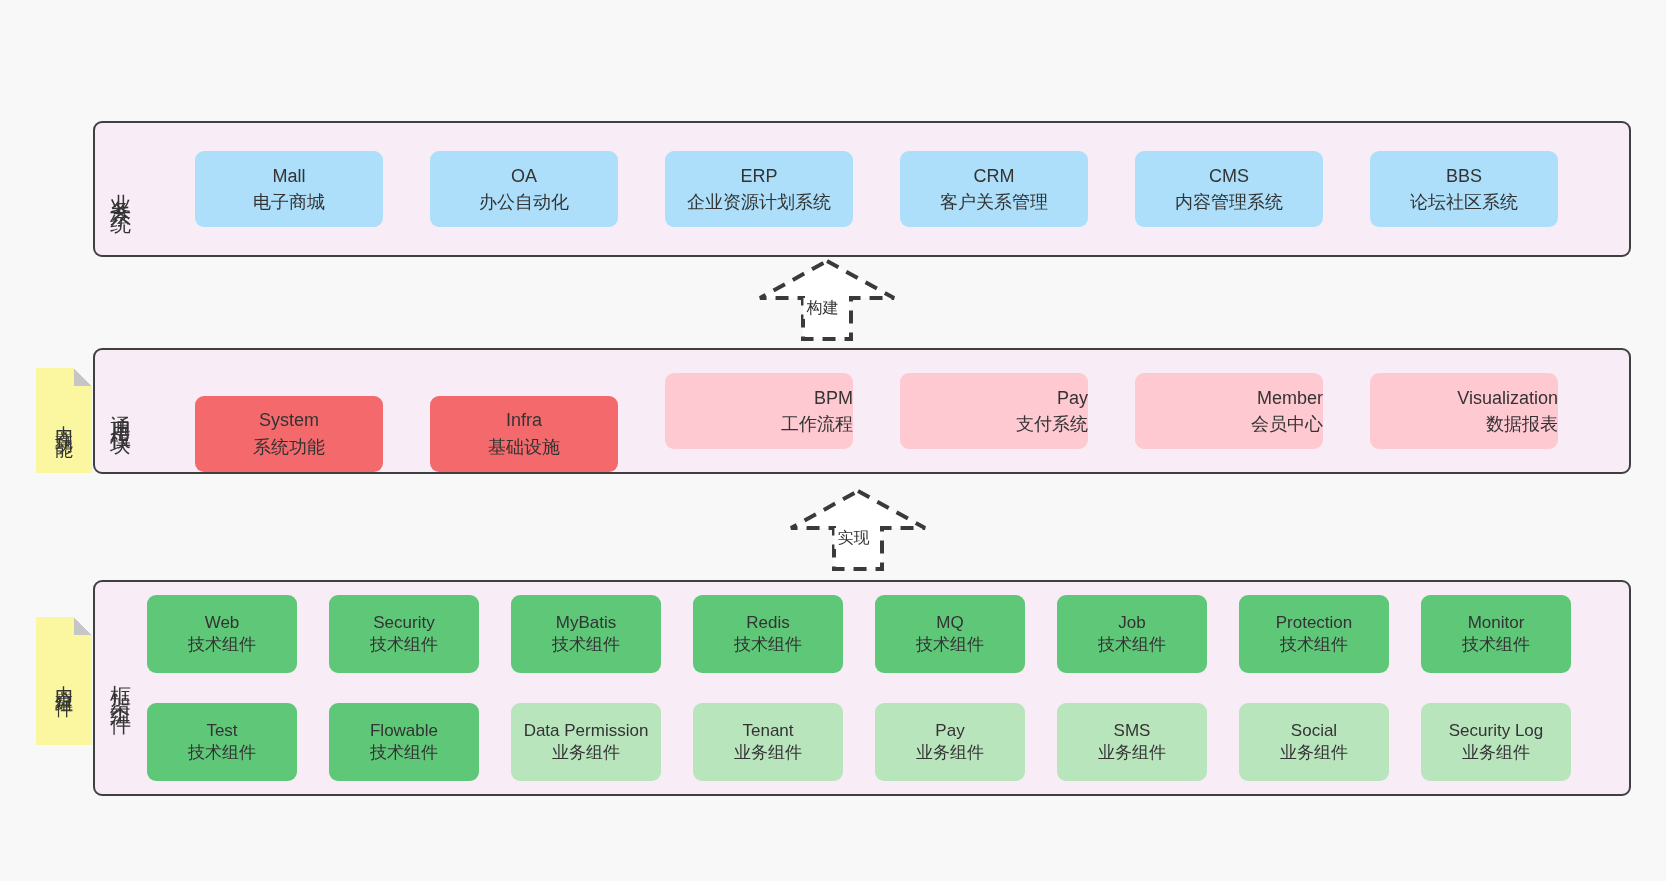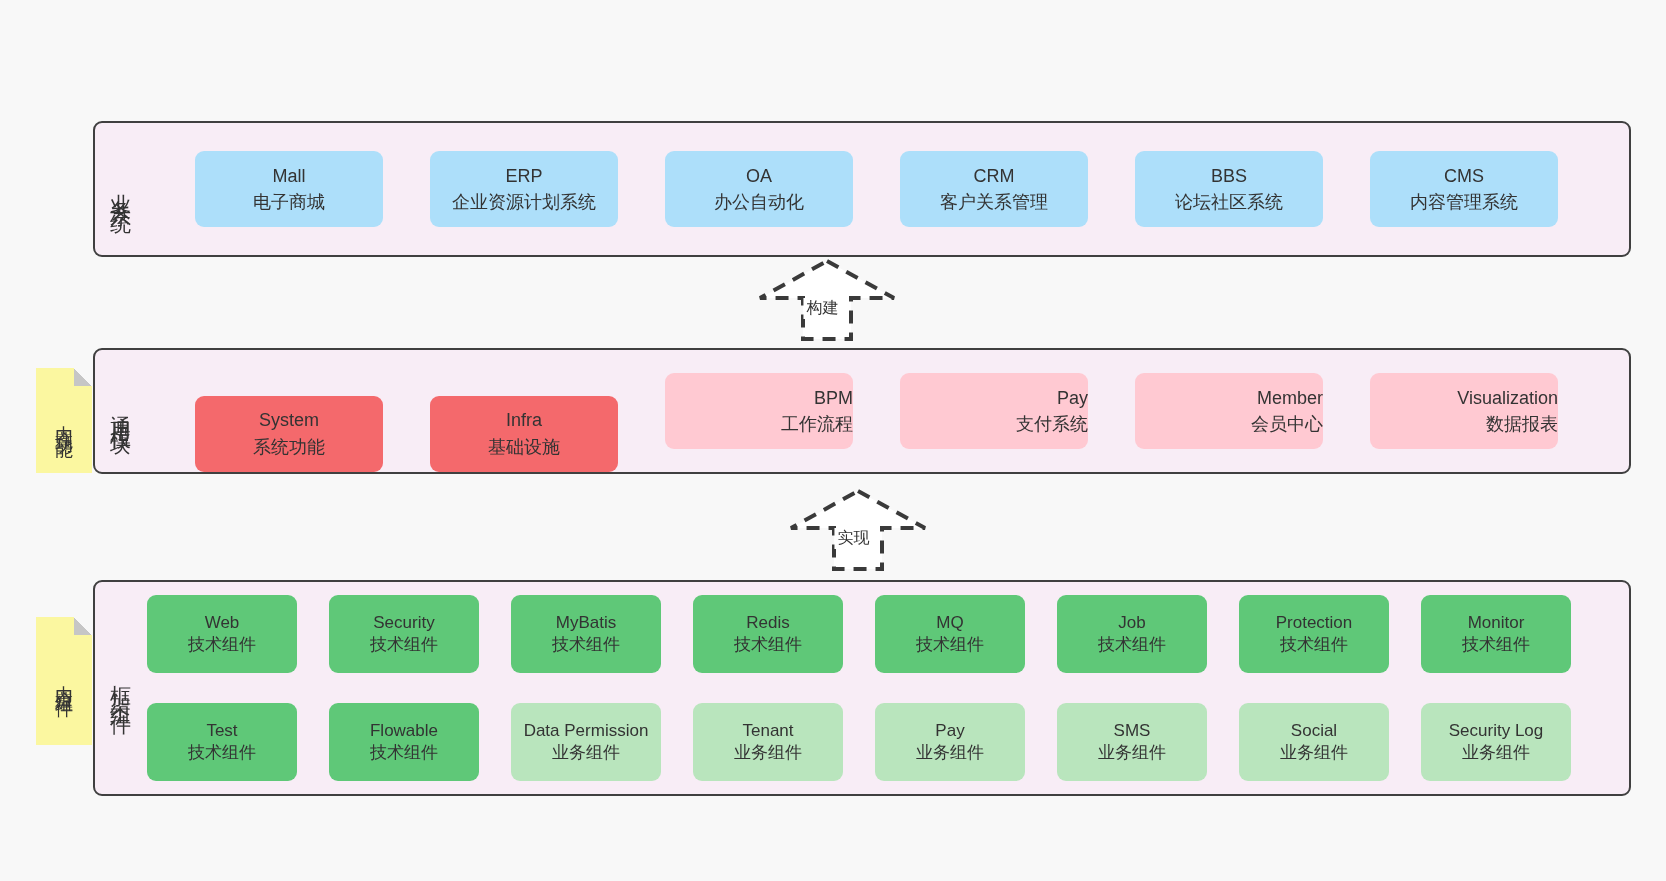--- a/index.html
+++ b/index.html
@@ -71,38 +71,38 @@
   <div class="section" id="section-business">
     <div class="label-col">
       <div class="vlabel">业务系统</div>
     </div>
     <div class="boxes">
       <div class="box wide blue">
         <div>Mall</div>
         <div>电子商城</div>
       </div>
       <div class="box wide blue">
+        <div>OA</div>
+        <div>办公自动化</div>
+      </div>
+      <div class="box wide blue">
         <div>ERP</div>
         <div>企业资源计划系统</div>
       </div>
       <div class="box wide blue">
-        <div>OA</div>
-        <div>办公自动化</div>
-      </div>
-      <div class="box wide blue">
         <div>CRM</div>
         <div>客户关系管理</div>
       </div>
       <div class="box wide blue">
+        <div>CMS</div>
+        <div>内容管理系统</div>
+      </div>
+      <div class="box wide blue">
         <div>BBS</div>
         <div>论坛社区系统</div>
-      </div>
-      <div class="box wide blue">
-        <div>CMS</div>
-        <div>内容管理系统</div>
       </div>
     </div>
   </div>
 
   <div class="arrow" id="arrow-build">
     <svg viewBox="0 0 140 84">
       <polygon points="70,3 137,40 94,40 94,81 46,81 46,40 3,40" fill="#ffffff" stroke="#3a3a3a" stroke-width="4" stroke-dasharray="13 9"></polygon>
     </svg>
     <span class="arrow-label">构建</span>
   </div>

